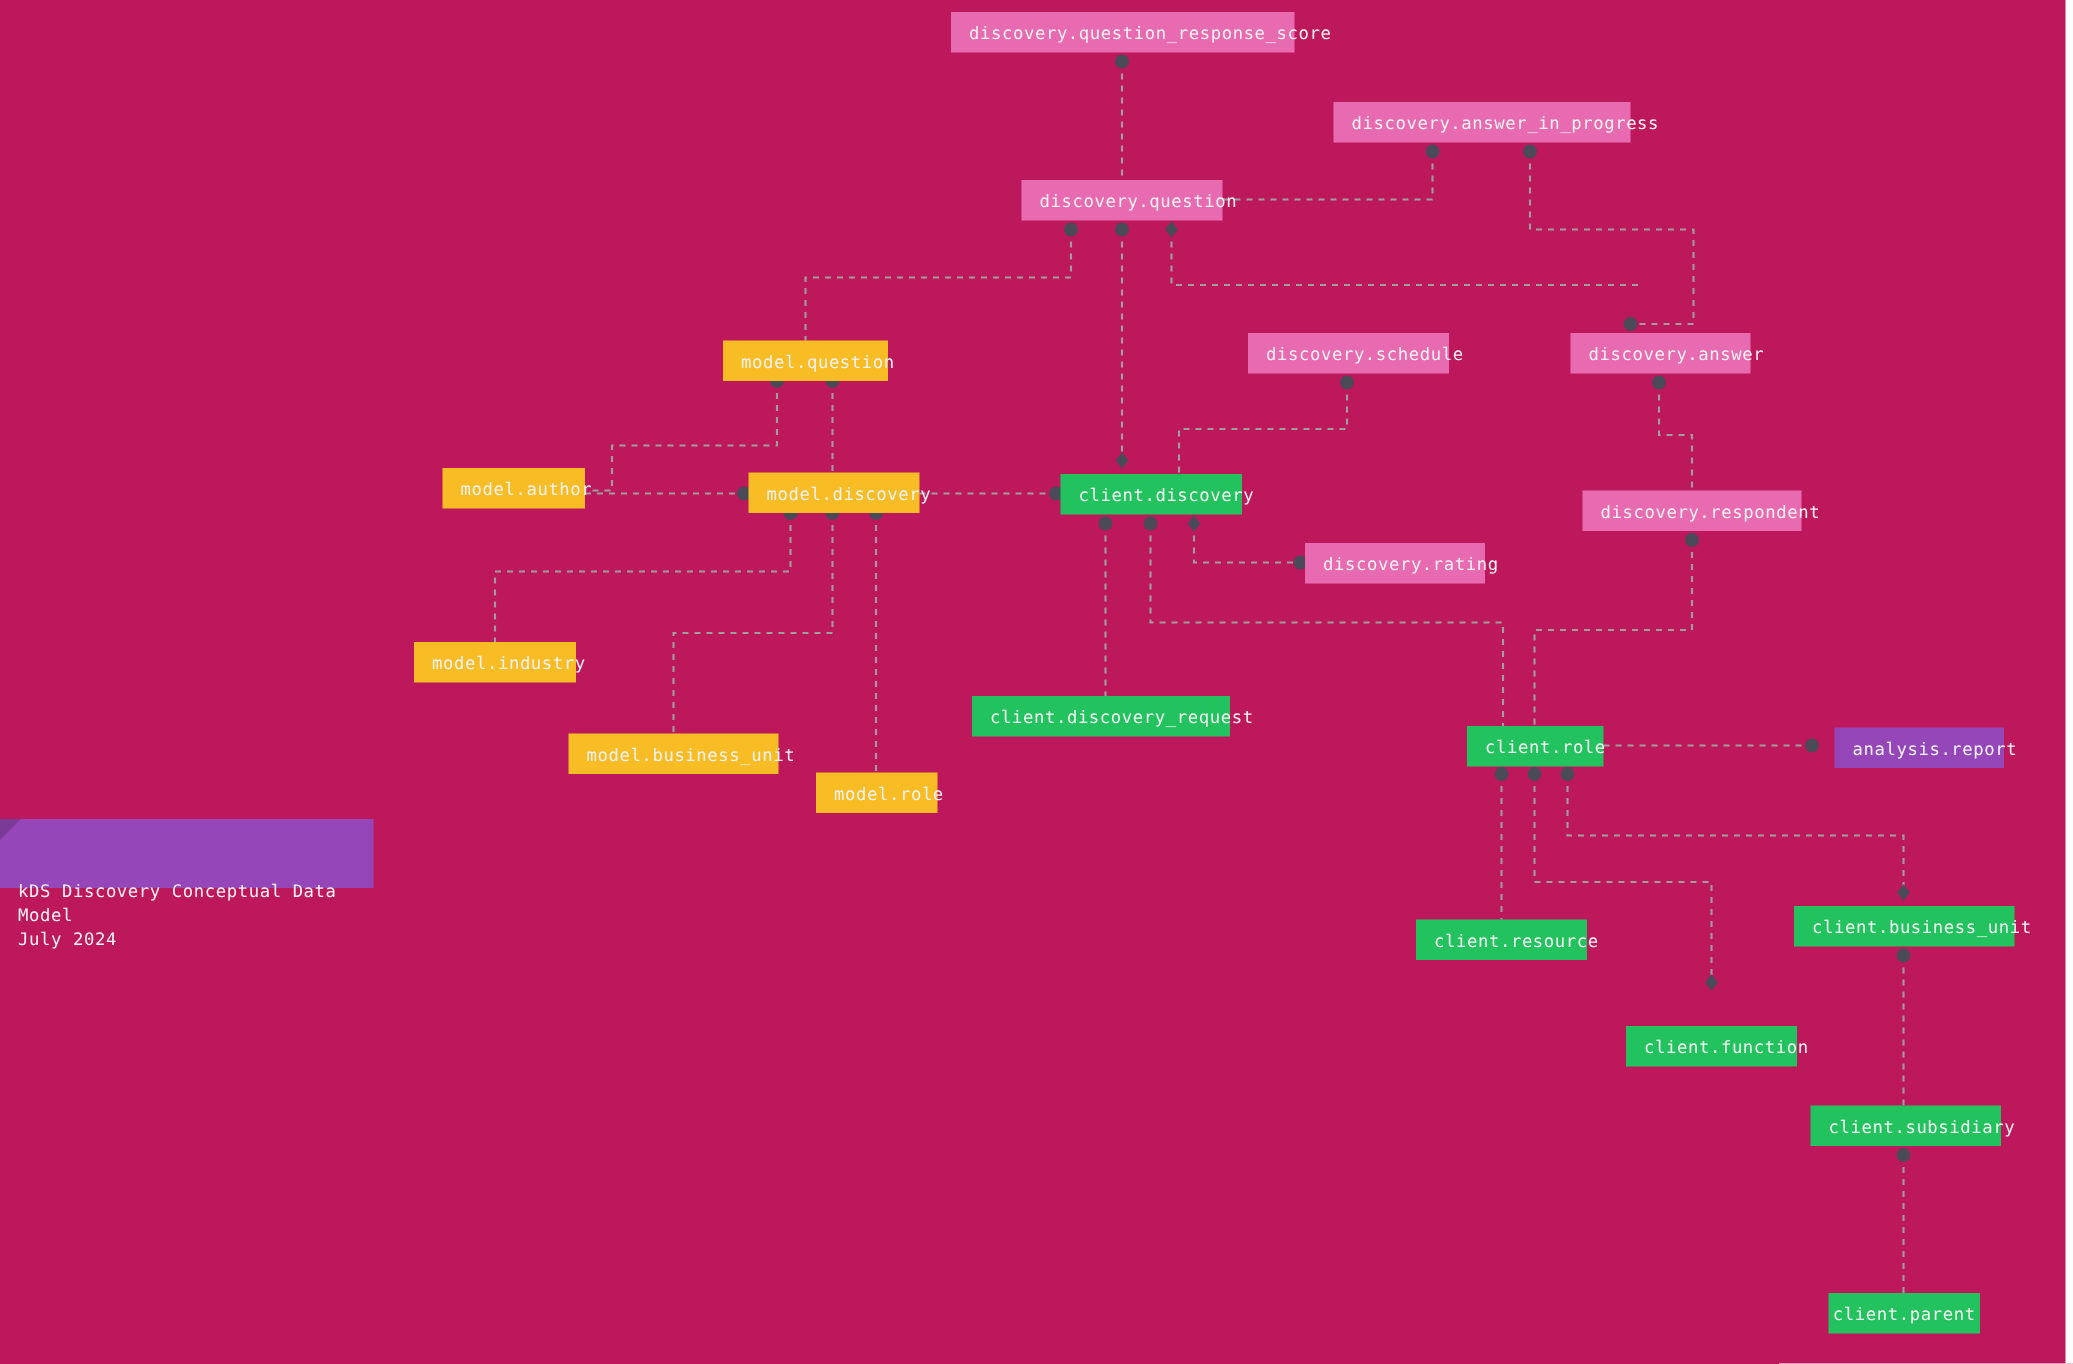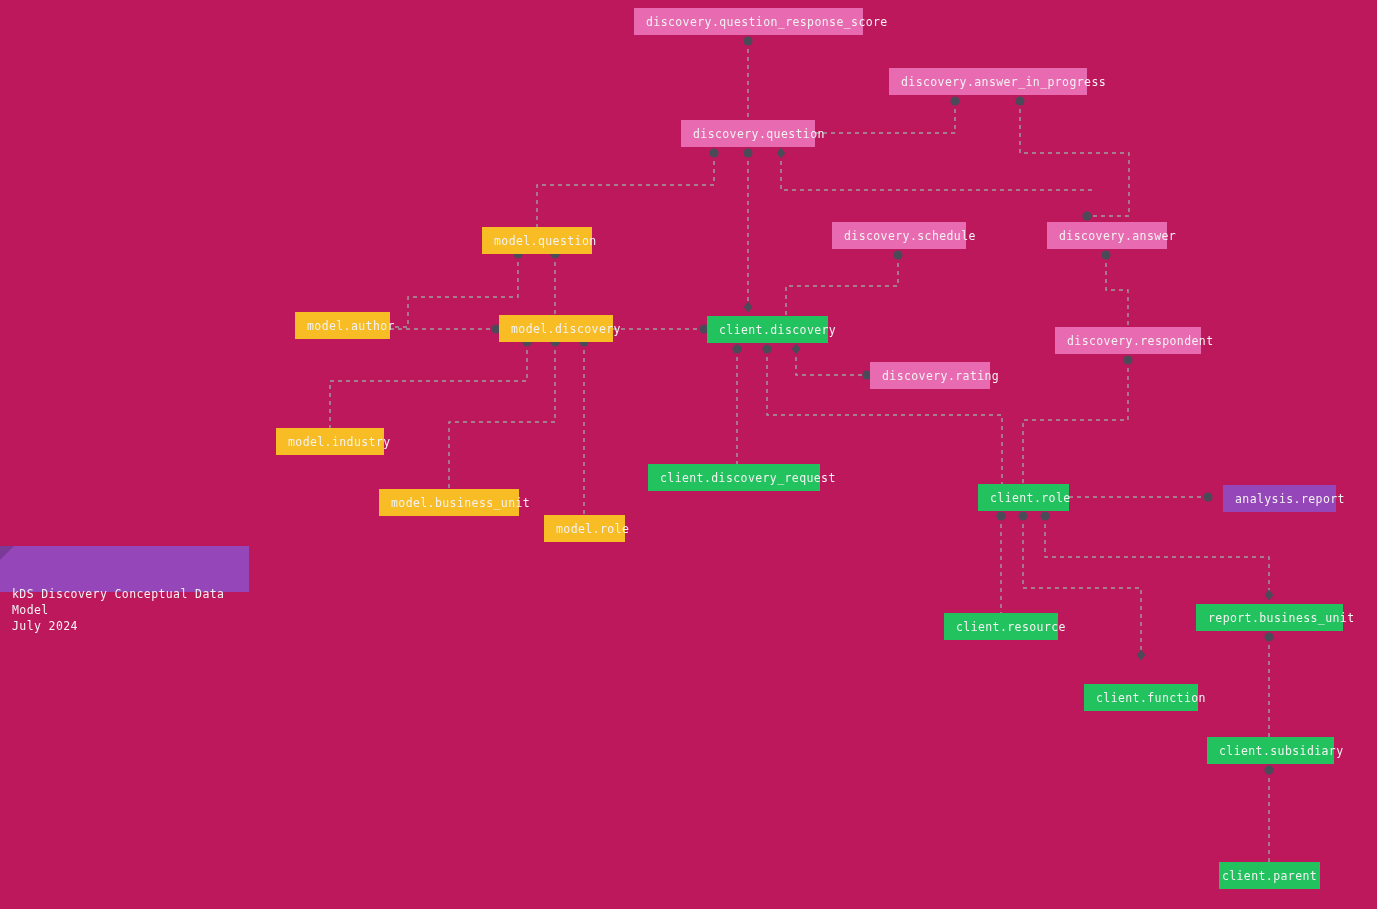--- a/index.html
+++ b/index.html
@@ -158,21 +158,21 @@
       <div class="node client" style="left: 978px; top: 484px; width: 91px; background: rgb(34, 195, 94);">
         <span>client.role</span>
       </div>
       <div class="node analysis" style="left: 1211px; top: 485px; width: 113px; background: rgb(149, 70, 184); margin-left: 12px;">
         <span>analysis.report</span>
       </div>
       <div class="node client" style="left: 944px; top: 613px; width: 114px; background: rgb(34, 195, 94);">
         <span>client.resource</span>
       </div>
       <div class="node client" style="left: 1196px; top: 604px; width: 147px; background: rgb(34, 195, 94);">
-        <span>report.business_unit</span>
+        <span>client.business_unit</span>
       </div>
       <div class="node client" style="left: 1084px; top: 684px; width: 114px; background: rgb(34, 195, 94);">
         <span>client.function</span>
       </div>
       <div class="node client" style="left: 1207px; top: 737px; width: 127px; background: rgb(34, 195, 94);">
         <span>client.subsidiary</span>
       </div>
       <div class="node client" style="left: 1219px; top: 862px; width: 101px; background: rgb(34, 195, 94); justify-content: center;">
         <span>client.parent</span>
       </div>

